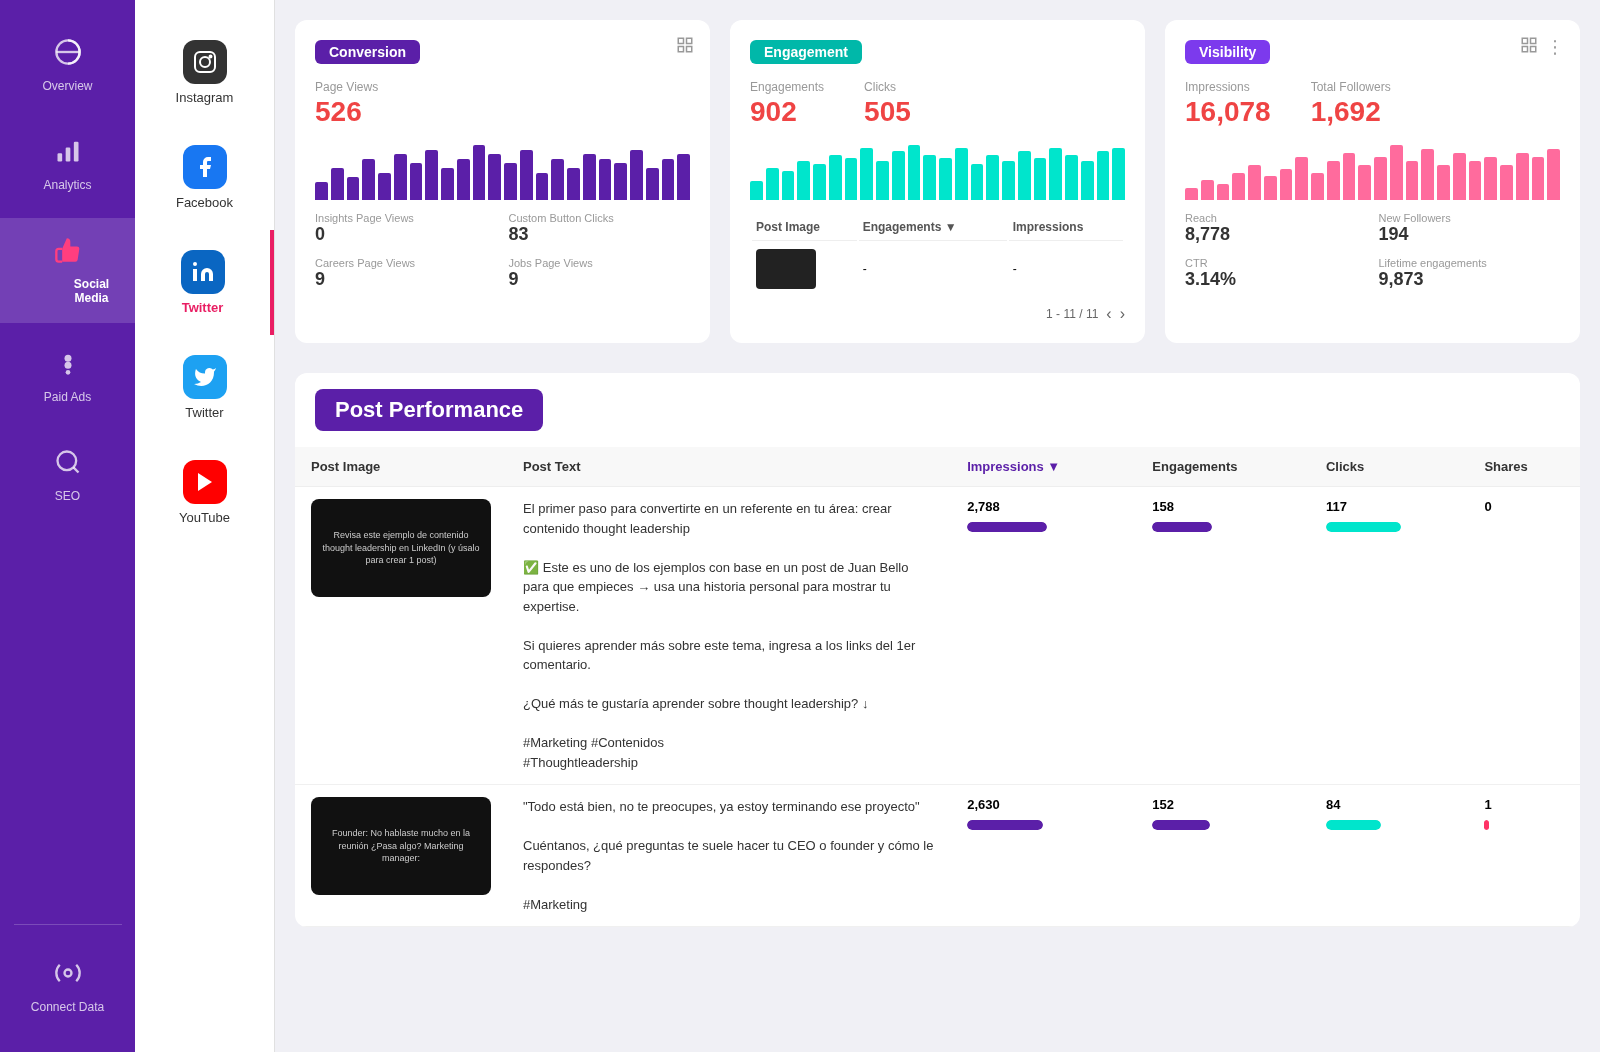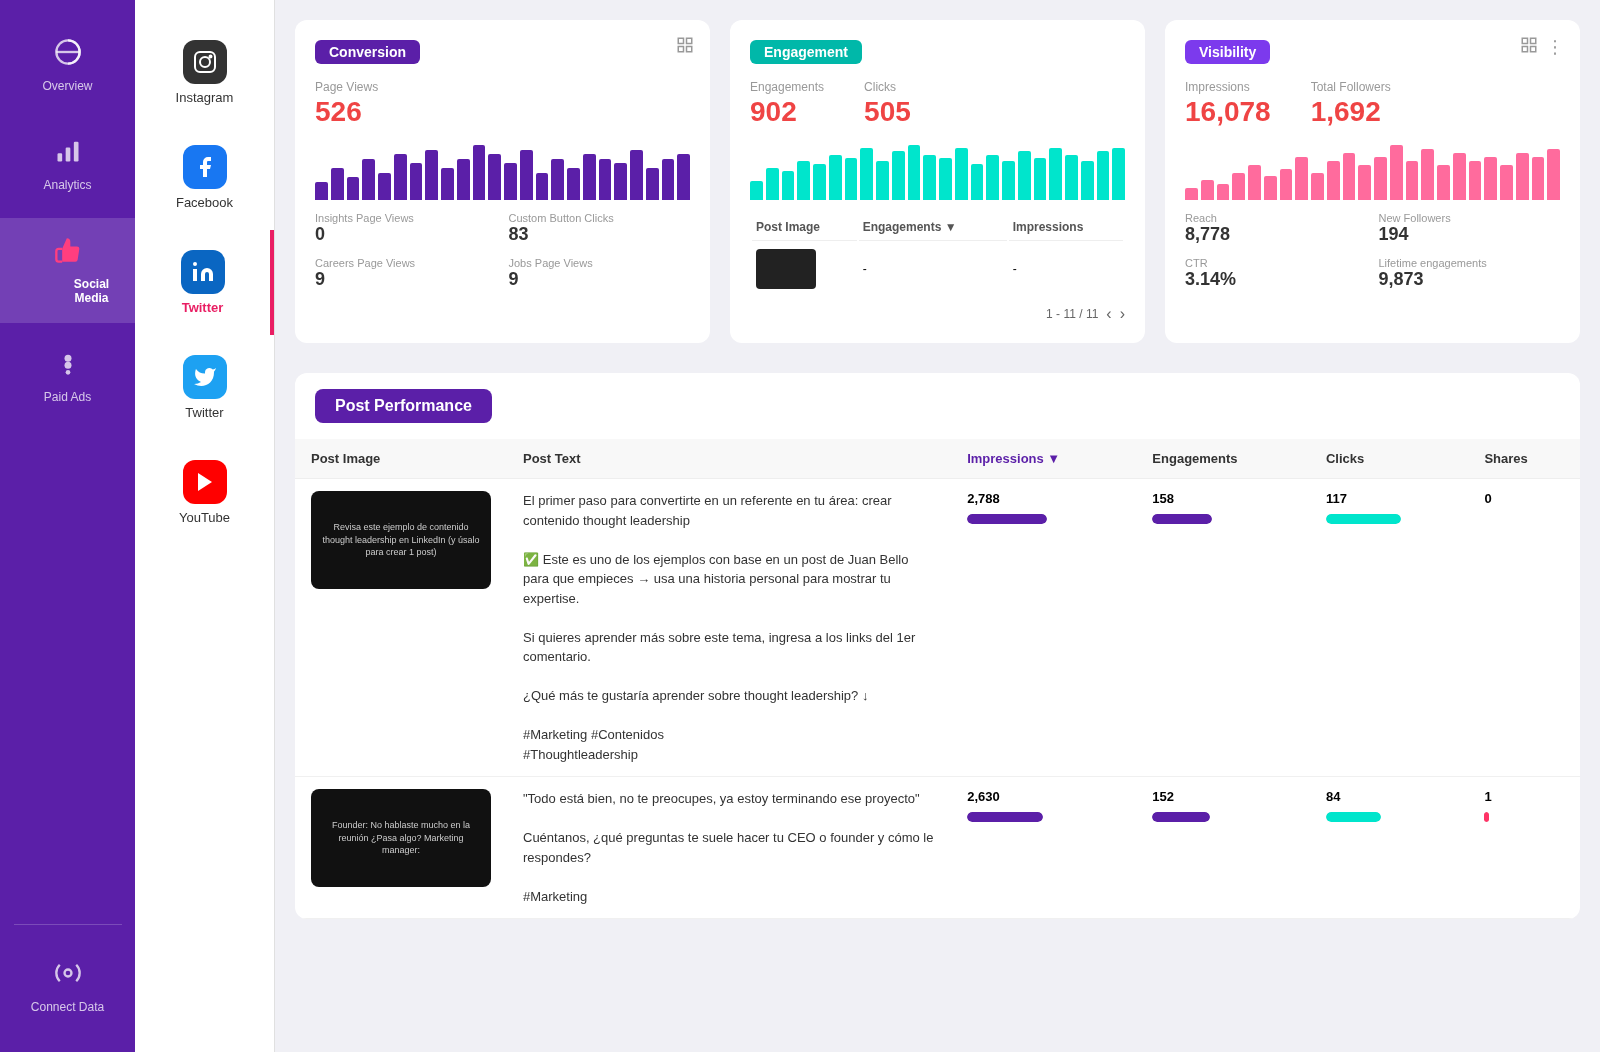--- a/index.html
+++ b/index.html
@@ -246,21 +246,21 @@
     }
     .pp-header {
       padding: 16px 20px;
     }
     .pp-badge {
       display: inline-block;
       background: #5b1fa8;
       color: #fff;
       padding: 8px 20px;
       border-radius: 8px;
-      font-size: 16px;
+      font-size: 22px;
       font-weight: 600;
     }
 
     .pp-table {
       width: 100%;
       border-collapse: collapse;
     }
     .pp-table thead tr {
       background: #f8f8f8;
     }
@@ -373,20 +373,29 @@
     <span class="nav-icon">
       <svg width="28" height="28" viewBox="0 0 24 24" fill="rgba(255,255,255,0.75)">
         <circle cx="12" cy="8" r="3"></circle>
           <circle cx="12" cy="14" r="3"></circle>
           <circle cx="12" cy="20" r="2"></circle>
       </svg>
     </span>
     <span class="nav-label">Paid Ads</span>
   </div>
 
+  <div class="nav-item">
+    <span class="nav-icon">
+      <svg width="28" height="28" viewBox="0 0 24 24" fill="none" stroke="rgba(255,255,255,0.75)" stroke-width="2">
+        <circle cx="11" cy="11" r="8"></circle>
+          <line x1="21" y1="21" x2="16.65" y2="16.65"></line>
+      </svg>
+    </span>
+    <span class="nav-label">SEO</span>
+  </div>
 
   <hr class="nav-divider" style="margin-top:auto;">
 
   <div class="nav-item">
     <span class="nav-icon">
       <svg width="28" height="28" viewBox="0 0 24 24" fill="none" stroke="rgba(255,255,255,0.75)" stroke-width="2">
         <circle cx="12" cy="12" r="3"></circle>
           <path d="M19.07 4.93a10 10 0 0 1 0 14.14"></path>
           <path d="M4.93 4.93a10 10 0 0 0 0 14.14"></path>
       </svg>

